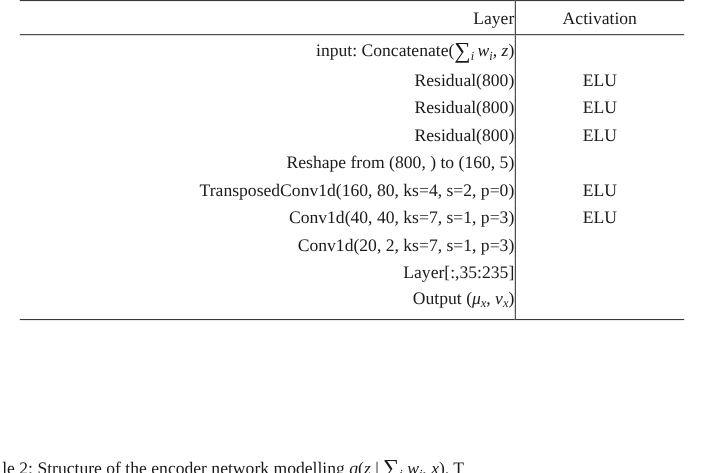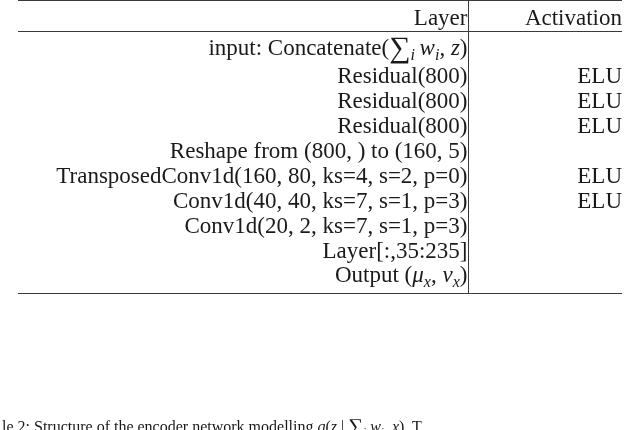--- a/index.html
+++ b/index.html
@@ -29,21 +29,21 @@
     position: absolute;
     left: 18px;
     top: 0px;
     width: 604px;
   }
 
   table.arch-table {
     border-collapse: collapse;
     width: 604px;
     table-layout: fixed;
-    font-size: 23px;
+    font-size: 16px;
     line-height: 1.0;
   }
 
   table.arch-table col.col-layer { width: 450px; }
   table.arch-table col.col-act   { width: 154px; }
 
   .rule-top    { border-top: 1.6px solid #3a3a3a; }
   .rule-mid    { border-bottom: 1.1px solid #3a3a3a; }
   .rule-bottom { border-bottom: 1.6px solid #3a3a3a; }
 
@@ -54,21 +54,21 @@
     font-weight: normal;
   }
 
   .cell-layer {
     text-align: right;
     padding-right: 11px;
     height: 25px;
     white-space: nowrap;
   }
   .cell-act {
-    text-align: right;
+    text-align: center;
     padding-left: 13px;
     height: 25px;
     border-left: 1.2px solid #3a3a3a;
     white-space: nowrap;
   }
 
   thead .cell-layer, thead .cell-act { height: 27px; }
 
   .pad-top-row td { height: 3px; padding: 0; border-left: none; }
   .pad-top-row td.cell-act { border-left: 1.2px solid #3a3a3a; }

